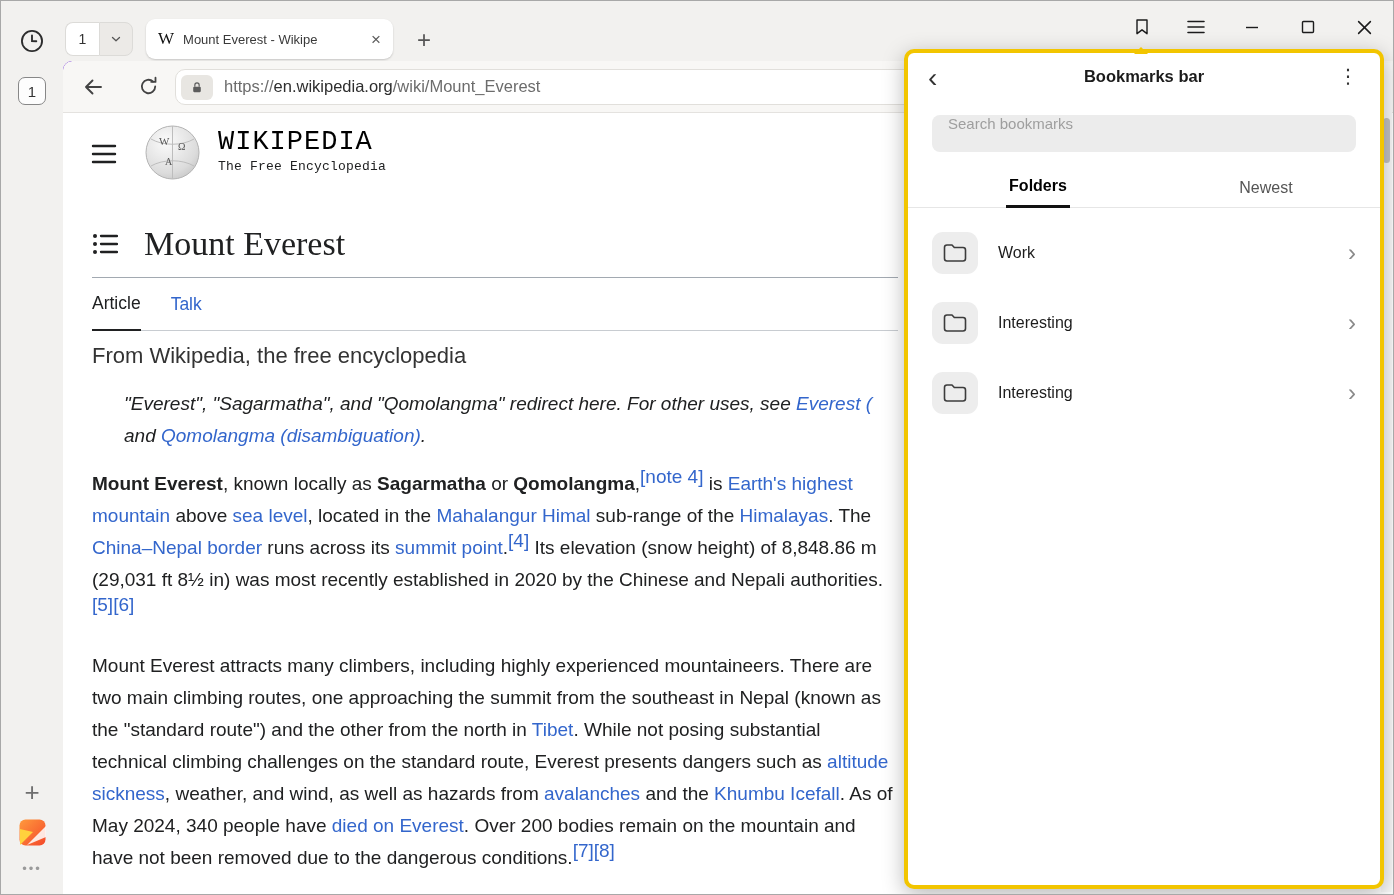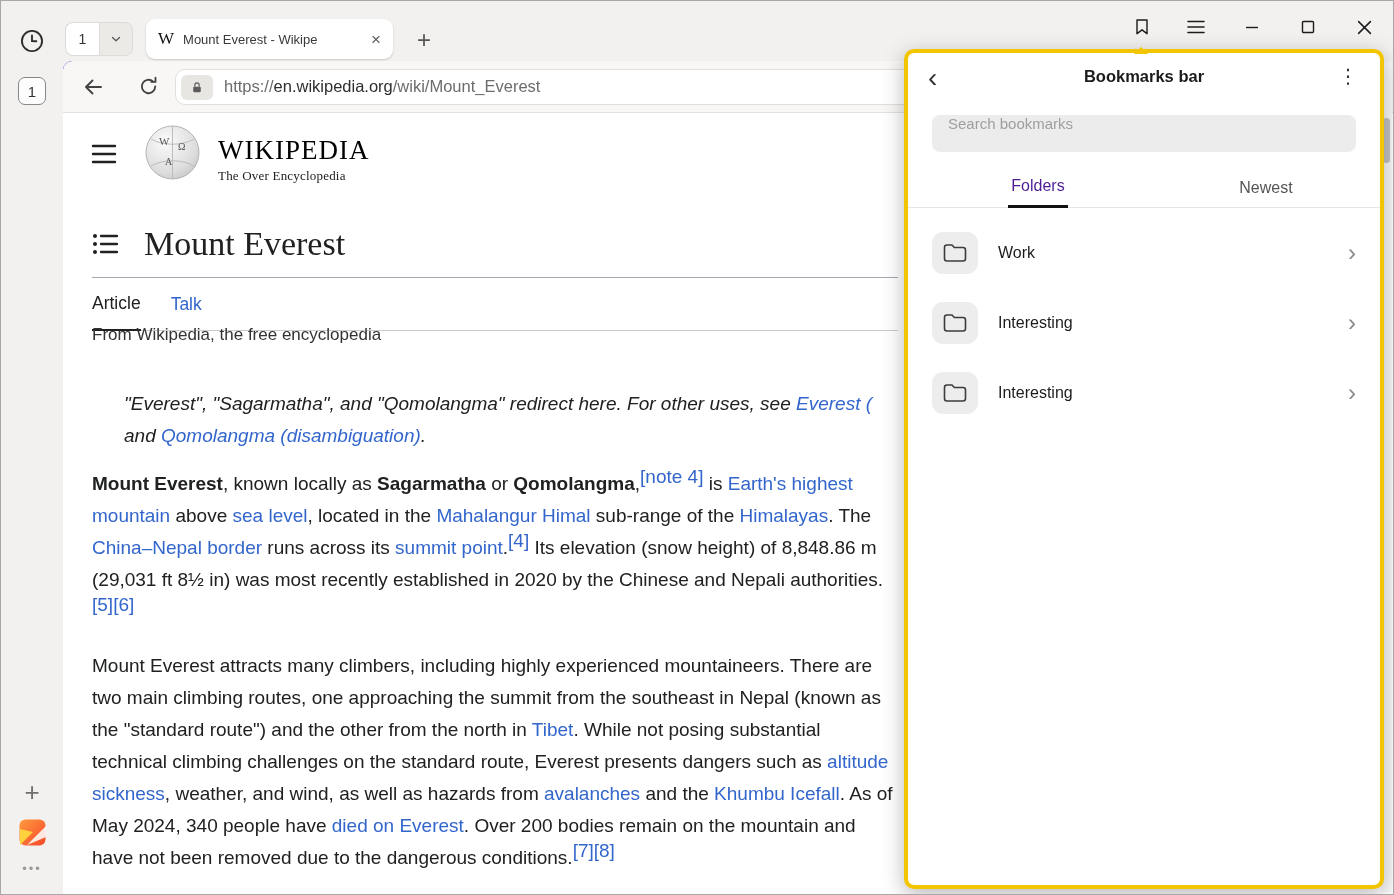--- a/index.html
+++ b/index.html
@@ -58,34 +58,34 @@
   .lock-chip { position:absolute; left:5px; top:5px; width:32px; height:25px;
     background:#e8e6e2; border-radius:6px; display:flex; align-items:center; justify-content:center; cursor:pointer; }
   .url-text { position:absolute; left:48px; top:7px; font-size:16.5px; color:#6c6c6c; white-space:nowrap; }
   .url-text .host { color:#2e2e2e; }
 
   
   .page { position:absolute; left:0; top:52px; right:0; bottom:0; background:#fff; color:#202122; }
   .wp-menu-btn { position:absolute; left:28px; top:30px; width:26px; height:22px; cursor:pointer; }
   .wp-logo { position:absolute; left:82px; top:12px; width:55px; height:55px; cursor:pointer; }
   .wp-wordmark { position:absolute; left:155px; top:14px; cursor:pointer;
-    font-family:Liberation Serif, serif;margin-top:8px; }
+    font-family:Liberation Mono, monospace; }
   .wp-wordmark .wm { font-size:27px; letter-spacing:1px; color:#000; }
   .wp-wordmark .tg { font-size:13px; color:#202122; margin-top:2px; letter-spacing:.2px; }
   .title-row { position:absolute; left:29px; top:112px; width:806px;
     display:flex; align-items:center; gap:26px;
     border-bottom:1px solid #a2a9b1; padding-bottom:14px; }
   .contents-btn { width:26px; height:24px; cursor:pointer; flex:none; }
   .page-title { font-family:"Liberation Serif", serif; font-weight:normal; font-size:34px; color:#202122; }
   .wp-tabs { position:absolute; left:29px; top:177px; width:806px; height:41px;
     border-bottom:1px solid #c8ccd1; display:flex; gap:30px; font-size:17.5px; }
   .wtab { display:flex; align-items:flex-end; padding-bottom:15px; cursor:pointer; }
   .wtab.active { color:#202122; border-bottom:2px solid #202122; margin-bottom:-1px; }
   .wtab.link { color:var(--link); }
-  .wp-subtitle { position:absolute; left:29px; top:212px; font-size:17px; color:#333; }
+  .wp-subtitle { position:absolute; left:29px; top:230px; font-size:22px; color:#333; }
   .article-flow { position:absolute; left:29px; top:275px; width:806px;
     font-size:19px; line-height:32px; color:#202122; }
   .hatnote { margin:0 0 16px 32px; font-style:italic; }
   .para { margin-bottom:22px; }
   .seg-bold { font-weight:bold; }
   .seg-link { color:var(--link); cursor:pointer; }
   sup.seg-ref { color:var(--link); font-size:19px; line-height:0; cursor:pointer; }
 
   
   .win-scroll { position:absolute; right:1px; top:62px; bottom:2px; width:11px;
@@ -107,21 +107,21 @@
   .p-kebab { position:absolute; right:22px; top:11px; font-size:20px; color:#333; cursor:pointer; }
   .p-search { margin:12px 24px 0; height:37px; background:#ececec; border-radius:8px;
     display:flex; align-items:flex-start; padding:0 16px; }
   .p-search input { flex:1; border:none; outline:none; background:transparent;
     font-size:15px; color:#333; font-family:"Liberation Sans", sans-serif; }
   .p-search input::placeholder { color:#9e9e9e; }
   .p-tabs { margin-top:12px; height:44px; display:flex; border-bottom:1px solid #e6e6e6; }
   .ptab { flex:1; display:flex; align-items:flex-end; justify-content:center; cursor:pointer;
     font-size:16px; color:#555; }
   .ptab span { padding:0 3px 10px; }
-  .ptab.active { color:#4c1d95; font-weight:normal;margin-left:16px; }
+  .ptab.active { color:#000000; font-weight:bold;margin-left:16px; }
   .ptab.active span { border-bottom:3px solid #111; margin-bottom:-1px; }
   .p-list { padding-top:10px; }
   .p-row { height:70px; display:flex; align-items:center; padding:0 24px; cursor:pointer; }
   .f-icon { width:46px; height:42px; background:#ededed; border-radius:11px;
     display:flex; align-items:center; justify-content:center; flex:none; }
   .f-label { margin-left:20px; font-size:16px; color:#1c1c1c; }
   .f-chev { margin-left:auto; font-size:24px; color:#8a8a8a; line-height:1; }
 </style>
 </head>
 <body style="--accent: #F2C500; --link: #3366CC;">
@@ -241,21 +241,21 @@
         <circle cx="27.5" cy="27.5" r="26.5" fill="url(#gl)" stroke="#b3b3b3"></circle>
         <path d="M27.5 1v53M6 14c12 7 31 7 43 0M6 41c12-7 31-7 43 0" fill="none" stroke="#bdbdbd" stroke-width="1"></path>
         <text x="14" y="20" font-size="11" fill="#555" font-family="Liberation Serif, serif">W</text>
         <text x="33" y="25" font-size="10" fill="#555" font-family="Liberation Serif, serif">Ω</text>
         <text x="20" y="40" font-size="10" fill="#555" font-family="Liberation Serif, serif">A</text>
       </svg>
     </div>
 
     <div class="wp-wordmark">
       <div class="wm">WIKIPEDIA</div>
-      <div class="tg">The Over Encyclopedia</div>
+      <div class="tg">The Free Encyclopedia</div>
     </div>
 
     <div class="title-row">
       <div class="contents-btn">
         <svg width="26" height="24" viewBox="0 0 26 24">
             <circle cx="3" cy="4" r="2" fill="#202122"></circle>
             <circle cx="3" cy="12" r="2" fill="#202122"></circle>
             <circle cx="3" cy="20" r="2" fill="#202122"></circle>
             <path d="M9 4h16M9 12h16M9 20h16" stroke="#202122" stroke-width="2.3" stroke-linecap="round"></path>
           </svg>

